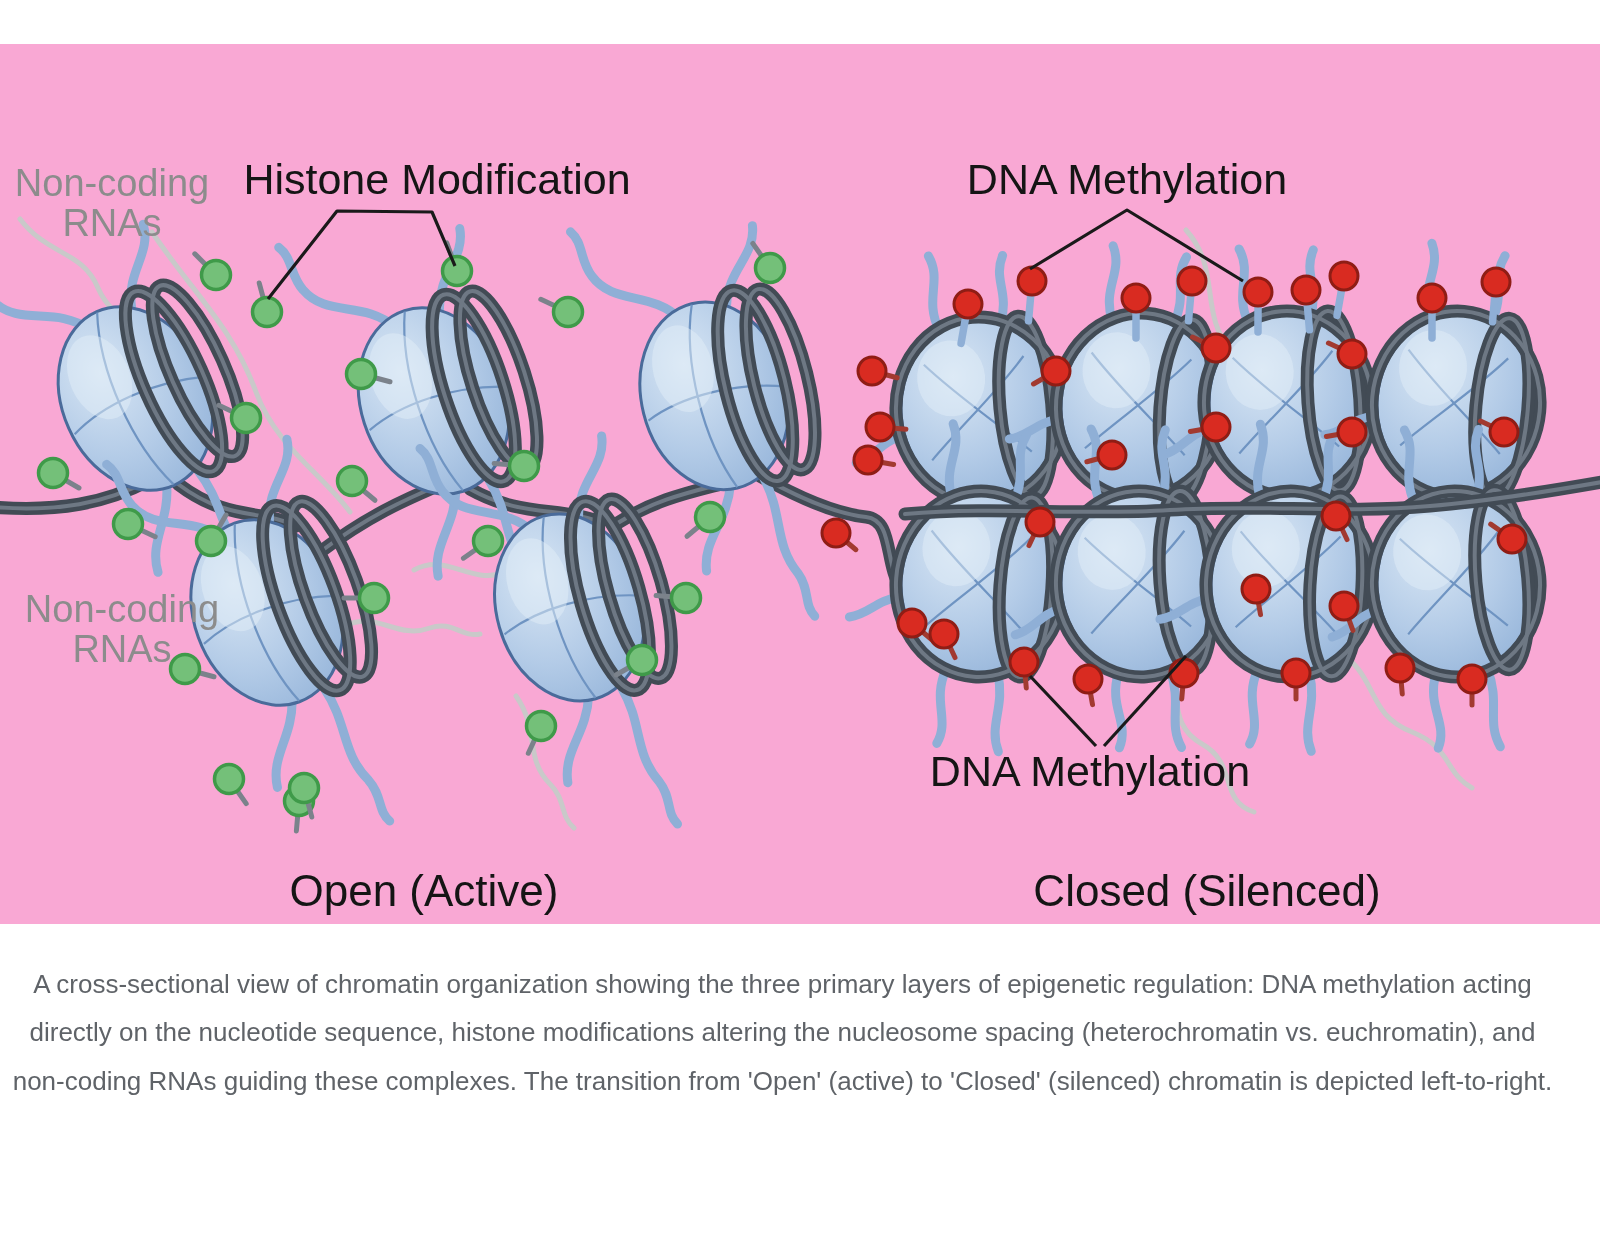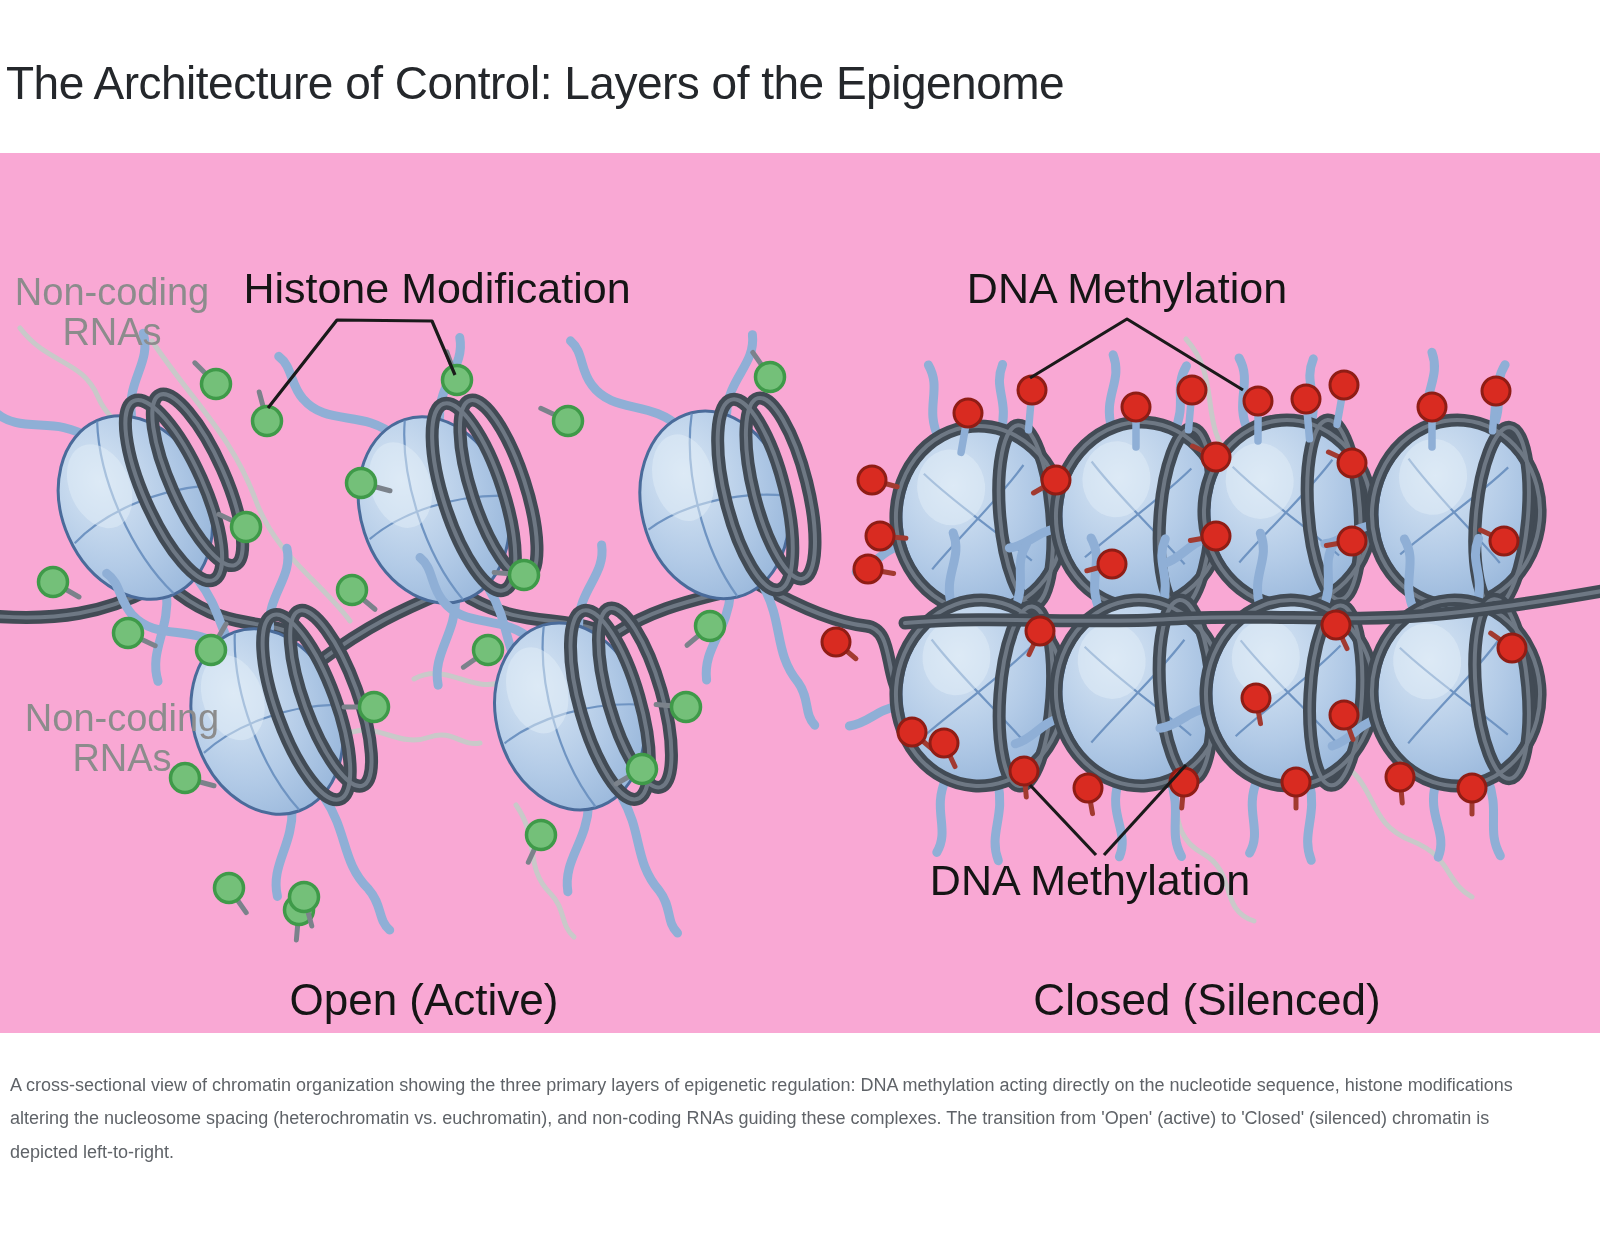--- a/index.html
+++ b/index.html
@@ -18,24 +18,25 @@
     width:1600px;
     height:880px;
     background:#fbfbfa;
     position:relative;
     overflow:hidden;
   }
   .figure svg{display:block;width:1600px;height:880px;}
   .caption{
     margin:36px 10px 0 10px;
     max-width:1545px;
-    font-size:18px;
+    font-size:26px;
     line-height:1.86;
     color:#5f6368;
     font-weight:400;
+    text-align:center;
   }
   
   .sq{fill:none;stroke:var(--ncrna);stroke-width:5;stroke-linecap:round;}
   .dnaA{fill:none;stroke:var(--dna);stroke-width:13;stroke-linecap:round;}
   .dnaB{fill:none;stroke:var(--dnacore);stroke-width:4;stroke-linecap:round;}
   .tail{fill:none;stroke:var(--tail);stroke-width:9;stroke-linecap:round;}
   .disk{fill:url(#gd);stroke:#4a6b9a;stroke-width:3;}
   .crease{fill:none;stroke:#6f94c2;stroke-width:2.2;}
   .hl{fill:#e2edf7;opacity:.5;}
   .ringO{fill:none;stroke:var(--dna);stroke-width:13;}
@@ -48,21 +49,20 @@
   .leader{fill:none;stroke:#1a1a1a;stroke-width:3.2;stroke-linejoin:round;}
   text.dlabel{font-family:"Liberation Sans",sans-serif;fill:var(--labelblack);font-size:43px;}
   text.glabel{font-family:"Liberation Sans",sans-serif;fill:var(--labelgray);font-size:38px;}
   text.slabel{font-family:"Liberation Sans",sans-serif;fill:var(--labelblack);font-size:44px;}
 </style>
 </head>
 <body>
 
 <div class="page">
 
-  <h1 class="title">The Architecture of Control: Layers of the Epigenome</h1>
 
   <div class="figure" style="background: #f9a8d4;">
     <svg viewBox="0 0 1600 880" xmlns="http://www.w3.org/2000/svg">
       <defs>
         <radialGradient id="gd" cx="35%" cy="30%" r="85%">
           <stop offset="0" stop-color="#d8e6f4"></stop>
           <stop offset="0.55" stop-color="#b3cbe7"></stop>
           <stop offset="1" stop-color="#92b2d8"></stop>
         </radialGradient>
 

